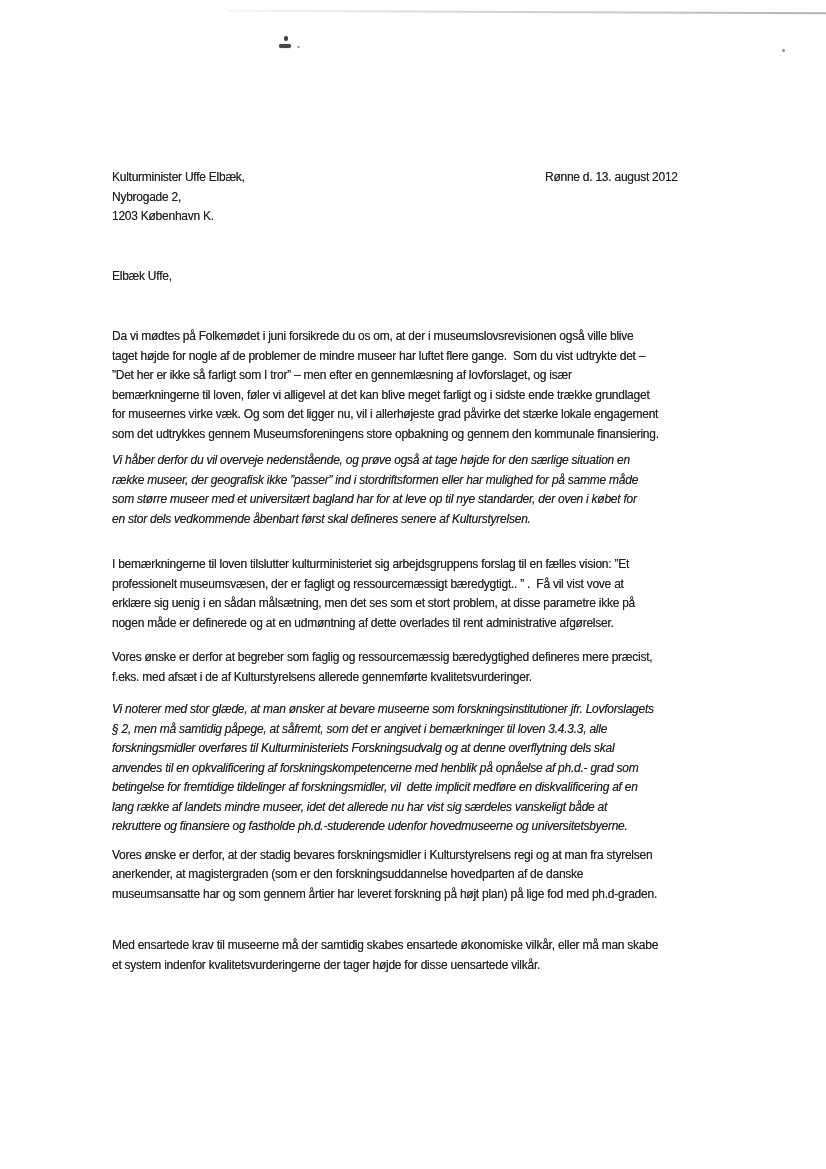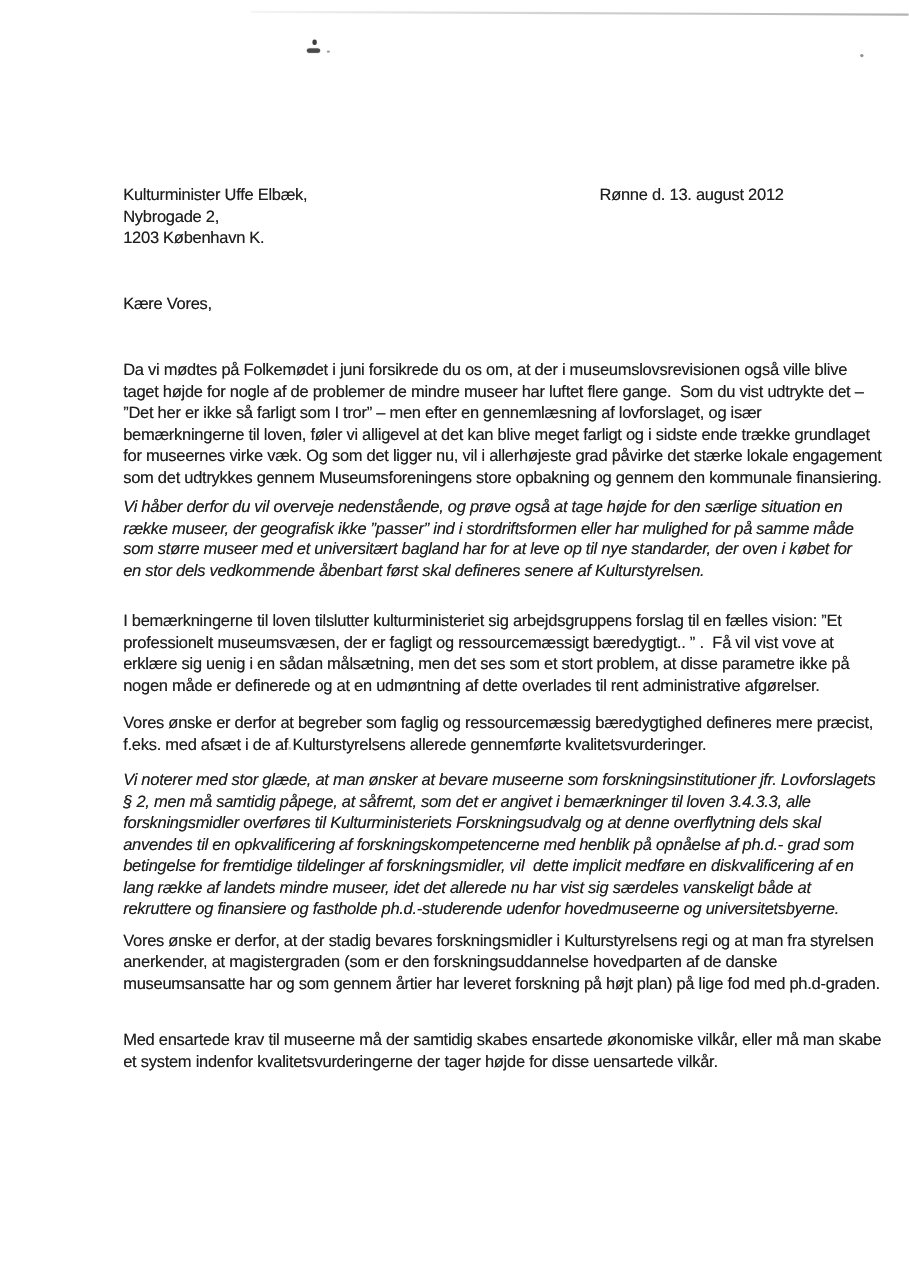--- a/index.html
+++ b/index.html
@@ -81,21 +81,21 @@
     position: absolute;
     left: 112px;
     top: 0;
     width: 714px;
     padding-top: 168px;
   }
   .header-row {
     position: relative;
   }
   .line, .para, .salutation, .dateline {
-    font-size: 15px;
+    font-size: 12px;
     line-height: 19.5px;
     letter-spacing: -0.25px;
     white-space: pre;
     text-shadow: 0 0 0.4px rgba(32,32,32,0.65);
   }
   .dateline {
     position: absolute;
     left: 433px;
     top: 0;
   }
@@ -127,21 +127,21 @@
 
     <div class="header-row">
       <div>
         <div class="line">Kulturminister Uffe Elbæk,</div>
         <div class="line">Nybrogade 2,</div>
         <div class="line">1203 København K.</div>
       </div>
       <div class="dateline">Rønne d. 13. august 2012</div>
     </div>
 
-    <div class="salutation">Kære Vores,</div>
+    <div class="salutation">Elbæk Uffe,</div>
 
     <div class="body-block">
         <div class="para">Da vi mødtes på Folkemødet i juni forsikrede du os om, at der i museumslovsrevisionen også ville blive
 taget højde for nogle af de problemer de mindre museer har luftet flere gange.  Som du vist udtrykte det –
 ”Det her er ikke så farligt som I tror” – men efter en gennemlæsning af lovforslaget, og især
 bemærkningerne til loven, føler vi alligevel at det kan blive meget farligt og i sidste ende trække grundlaget
 for museernes virke væk. Og som det ligger nu, vil i allerhøjeste grad påvirke det stærke lokale engagement
 som det udtrykkes gennem Museumsforeningens store opbakning og gennem den kommunale finansiering.</div>
         <div class="para">Vi håber derfor du vil overveje nedenstående, og prøve også at tage højde for den særlige situation en
 række museer, der geografisk ikke ”passer” ind i stordriftsformen eller har mulighed for på samme måde

